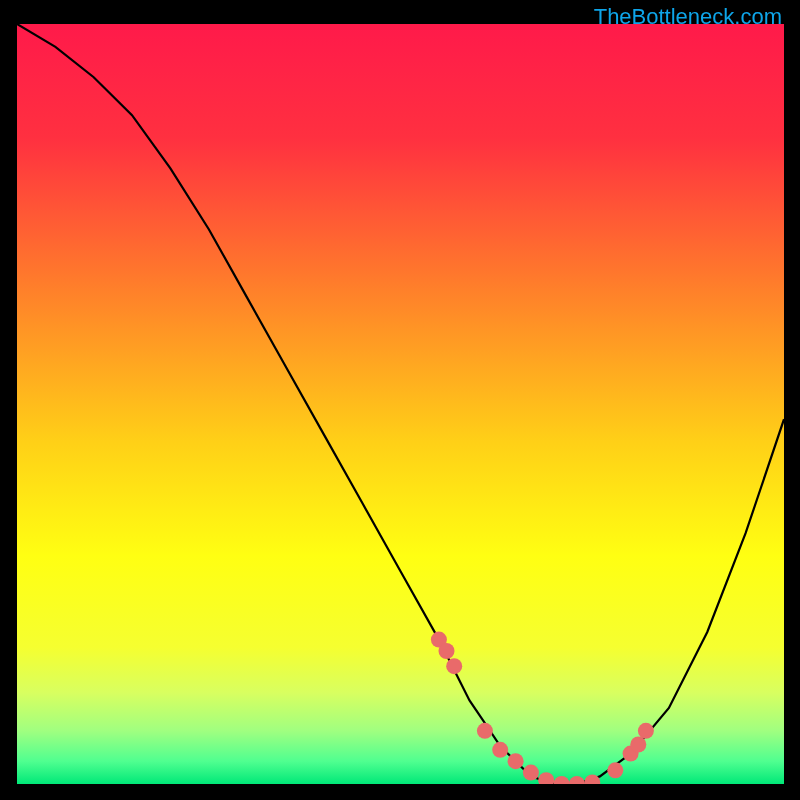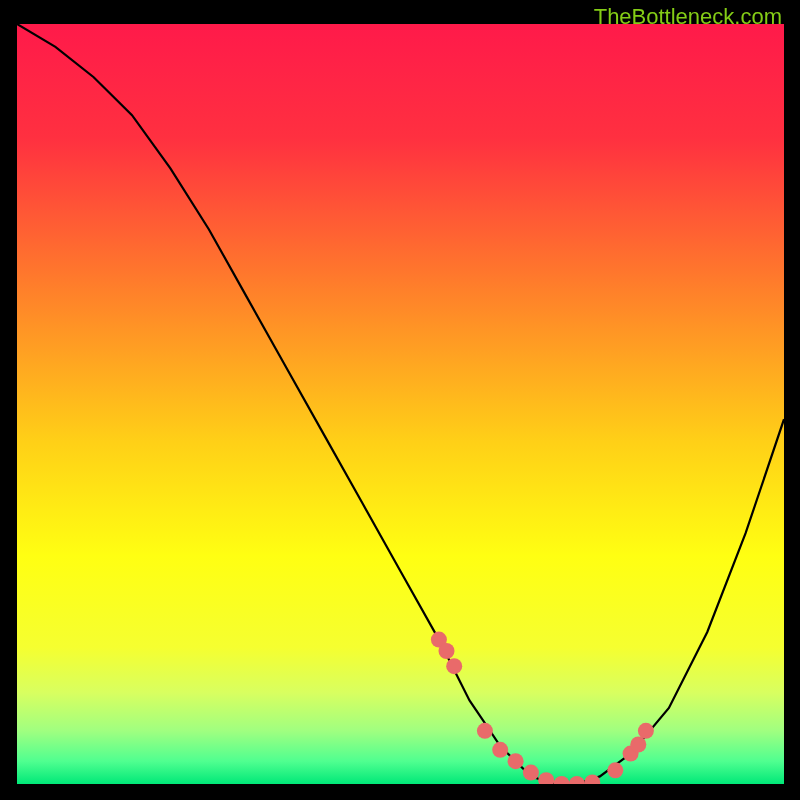--- a/index.html
+++ b/index.html
@@ -8,21 +8,21 @@
     background: #000;
     width: 800px;
     height: 800px;
     position: relative;
     font-family: Arial, sans-serif;
   }
   .watermark {
     position: absolute;
     top: 4px;
     right: 18px;
-    color: #84cc16;
+    color: #0ea5e9;
     font-size: 22px;
     font-weight: 500;
     z-index: 10;
   }
   .plot-area {
     position: absolute;
     left: 17px;
     top: 24px;
     width: 767px;
     height: 760px;

